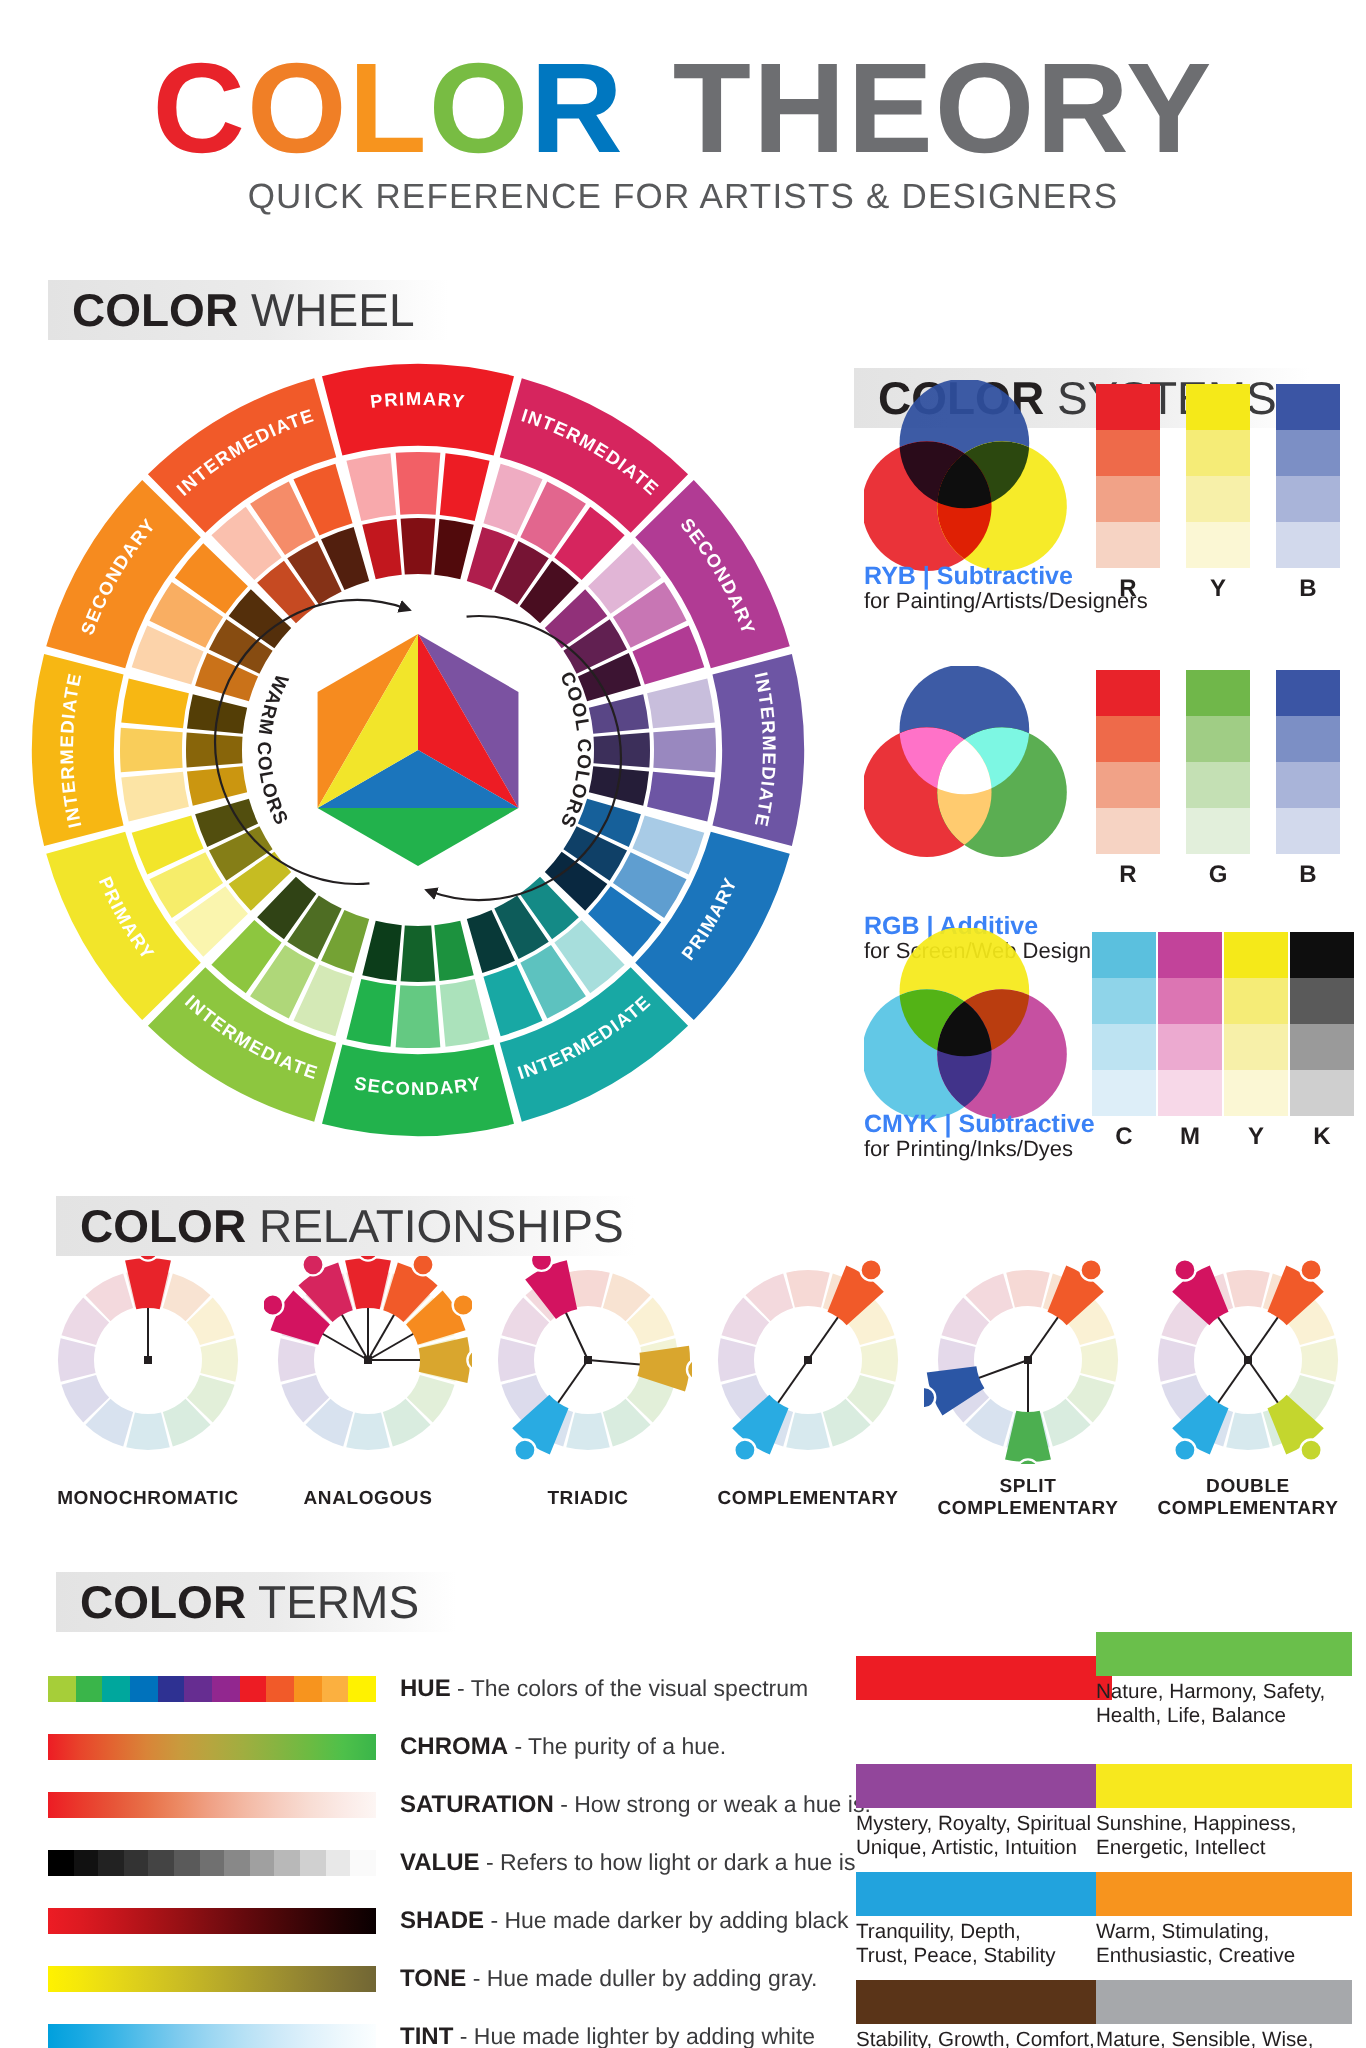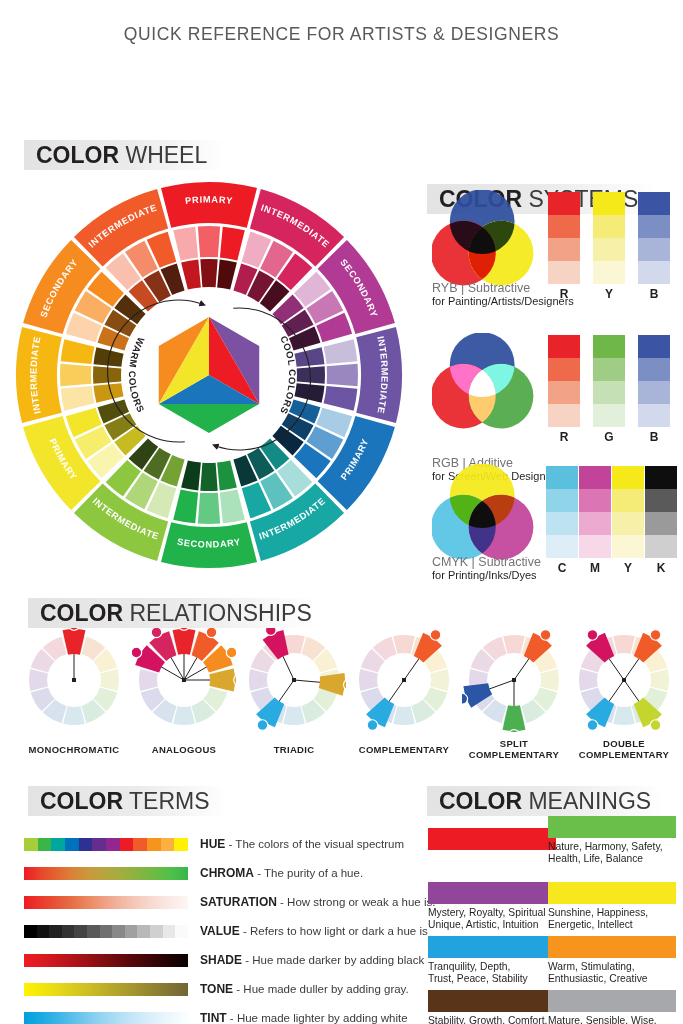--- a/index.html
+++ b/index.html
@@ -34,21 +34,21 @@
     background:linear-gradient(to right,#e3e3e3 0%,#ebebeb 55%,#ffffff 100%);
     padding-left:12px;box-sizing:border-box;font-size:23px;white-space:nowrap;
   }
   .sec-head b{font-weight:bold;color:#231f20;}
   .sec-head i{font-style:normal;font-weight:normal;color:#3b3b3d;}
 
   
   #wheel{position:absolute;left:14px;top:180px;}
   .sys-venn{position:absolute;}
   .sys-cap{position:absolute;font-size:11.5px;line-height:13px;}
-  .sys-cap .b{font-weight:normal;font-size:12.5px;color:#737373;display:block;}
+  .sys-cap .b{font-weight:bold;font-size:12.5px;color:#3b82f6;display:block;}
   .sys-cap .s{color:#231f20;font-size:11px;display:block;}
   .swatch-col{position:absolute;width:32px;}
   .swatch-col div{height:23px;}
   .swatch-lab{
     position:absolute;font-size:12px;font-weight:bold;text-align:center;
     width:32px;color:#231f20;
   }
 
   
   .rel{position:absolute;}
@@ -74,42 +74,42 @@
   .mean .txt{
     margin-top:3px;font-size:10.3px;line-height:12.4px;color:#231f20;
   }
 </style>
 </head>
 <body>
 
 <div class="page">
 
   <div class="title">
+    <h1>
+      <span class="t-c1">C</span><span class="t-c2">O</span><span class="t-c3">L</span><span class="t-c4">O</span><span class="t-c6">R</span><span style="display:inline-block;width:24px"></span><span class="t-gray">THEORY</span>
+    </h1>
     <div class="subtitle">QUICK REFERENCE FOR ARTISTS &amp; DESIGNERS</div>
   </div>
 
   <div class="sec-head" style="left:24px;top:140px;width:200px;">
     <b>COLOR</b><i> WHEEL</i>
   </div>
 
   <div class="sec-head" style="left:427px;top:140px;width:228px;margin-top:44px;">
     <b>COLOR</b><i> SYSTEMS</i>
   </div>
 
   <div class="sec-head" style="left:28px;top:598px;width:290px;">
     <b>COLOR</b><i> RELATIONSHIPS</i>
   </div>
 
   <div class="sec-head" style="left:28px;top:786px;width:200px;">
     <b>COLOR</b><i> TERMS</i>
   </div>
 
-  <div class="sec-head" style="left:427px;top:786px;width:236px;">
-    <b>COLOR</b><i> MEANINGS</i>
-  </div>
 
   <div id="wheel"><svg width="390" height="390" viewBox="0 0 390 390">
         <g>
           <path d="M147.00285177718303 8.063449902174199 A193 193 0 0 1 242.997148222817 8.063449902174199 L232.80086284905795 47.775359508448076 A152 152 0 0 0 157.19913715094208 47.775359508448076 Z" fill="#ed1c24"></path>
           <path d="M159.20602167088768 50.3632442448496 A149 149 0 0 1 181.23678247046237 46.63701997049728 L184.10027068130577 77.50448561421932 A118 118 0 0 0 166.65309098768287 80.4554551737735 Z" fill="#f8a9ac"></path>
           <path d="M167.13354707263738 82.39688813692987 A116 116 0 0 1 184.28501185619888 79.49593501058848 L186.8713883047026 107.37622655975677 A88 88 0 0 0 173.85993226200077 109.57694962111923 Z" fill="#c2171e"></path>
           <path d="M183.82816970287718 46.419415104757746 A149 149 0 0 1 206.1718302971228 46.419415104757746 L203.84748976550665 77.33215424403635 A118 118 0 0 0 186.15251023449335 77.33215424403635 Z" fill="#f26066"></path>
           <path d="M186.302467688146 79.32652451108657 A116 116 0 0 1 203.697532311854 79.32652451108657 L201.59812796071682 107.24770824978981 A88 88 0 0 0 188.40187203928318 107.24770824978981 Z" fill="#820f14"></path>
           <path d="M208.76321752953768 46.63701997049728 A149 149 0 0 1 230.79397832911226 50.36324424484957 L223.3469090123171 80.45545517377349 A118 118 0 0 0 205.89972931869428 77.50448561421932 Z" fill="#ed1c24"></path>
           <path d="M205.71498814380115 79.49593501058848 A116 116 0 0 1 222.86645292736256 82.39688813692987 L216.1400677379992 109.57694962111921 A88 88 0 0 0 203.12861169529742 107.37622655975677 Z" fill="#510a0c"></path>

